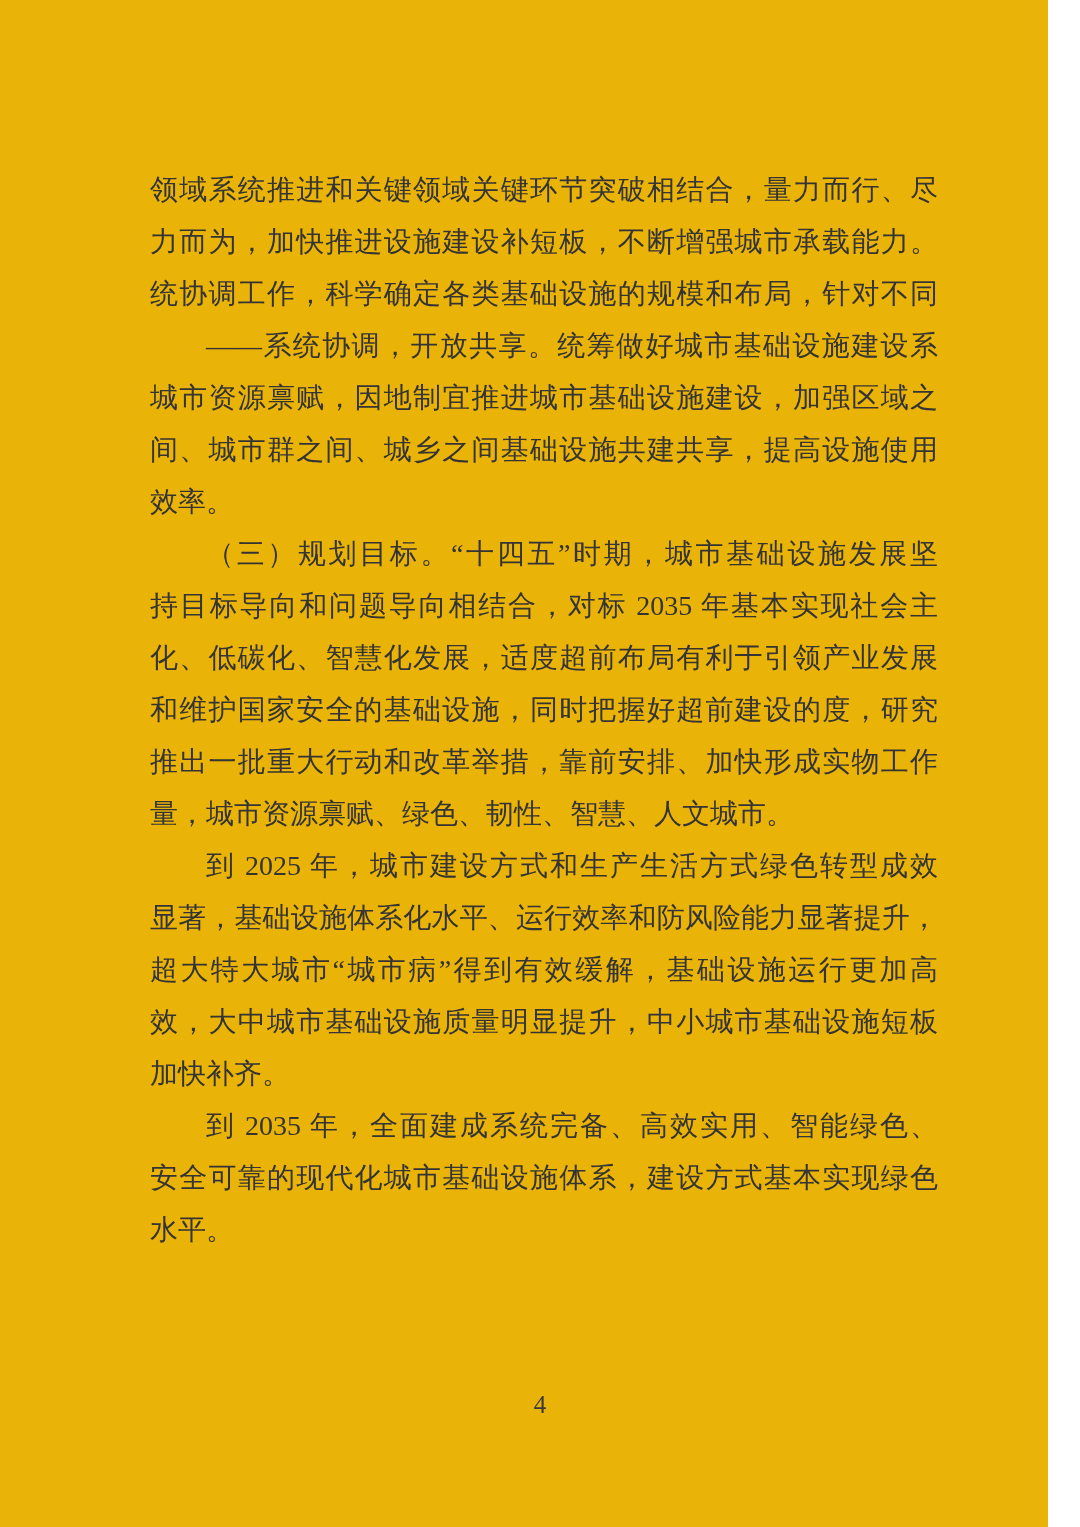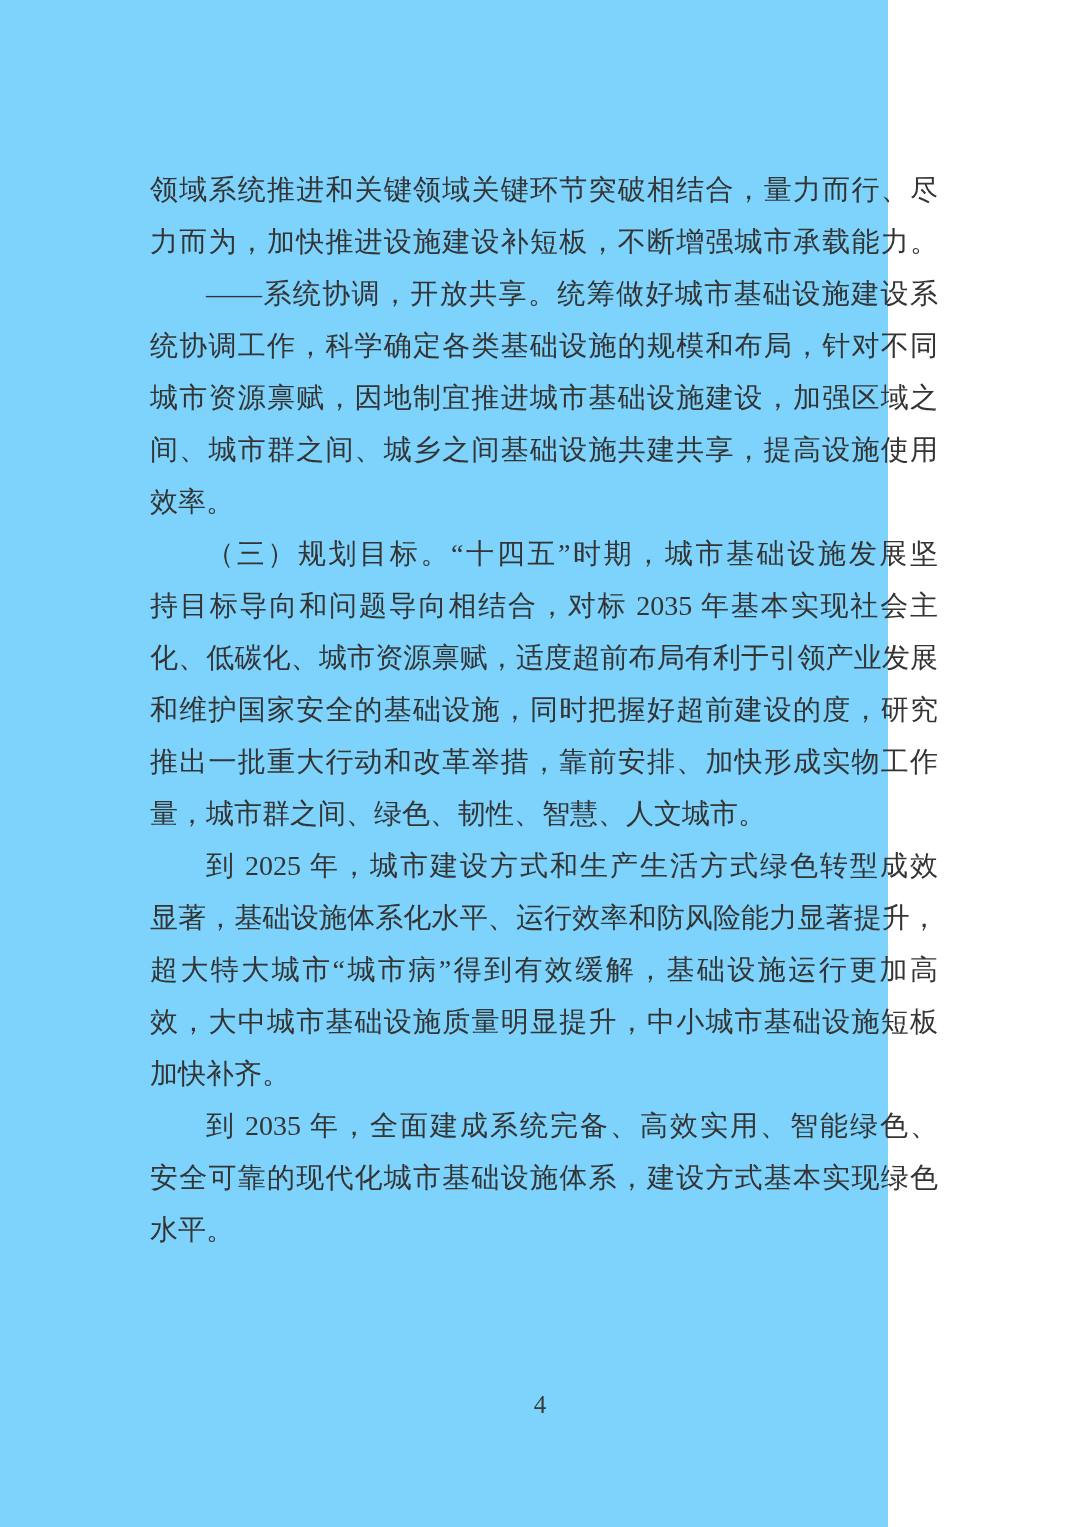--- a/index.html
+++ b/index.html
@@ -9,23 +9,23 @@
   }
   body {
     width: 1080px;
     height: 1527px;
     font-family: "Liberation Serif", "DejaVu Serif", serif;
     color: #343434;
     overflow: hidden;
   }
   .page {
     position: relative;
-    width: 888px;
+    width: 1048px;
     height: 1527px;
-    background: #7dd3fc;
+    background: #eab308;
   }
   .text-block {
     position: absolute;
     left: 150px;
     top: 164px;
     width: 788px;
     font-size: 28px;
     line-height: 52px;
     text-align: justify;
   }
@@ -59,31 +59,31 @@
     color: #3a3a3a;
   }
 </style>
 </head>
 <body>
 
 <div class="page">
   <div class="text-block">
       <div class="line full"><span class="run">领域系统推进和关键领域关键环节突破相结合，量力而行、尽</span></div>
       <div class="line full"><span class="run">力而为，加快推进设施建设补短板，不断增强城市承载能力。</span></div>
+      <div class="line full"><span class="run">统协调工作，科学确定各类基础设施的规模和布局，针对不同</span></div>
       <div class="line full indent"><span class="run-kai">——系统协调，开放共享。</span><span class="run">统筹做好城市基础设施建设系</span></div>
-      <div class="line full"><span class="run">统协调工作，科学确定各类基础设施的规模和布局，针对不同</span></div>
       <div class="line full"><span class="run">城市资源禀赋，因地制宜推进城市基础设施建设，加强区域之</span></div>
       <div class="line full"><span class="run">间、城市群之间、城乡之间基础设施共建共享，提高设施使用</span></div>
       <div class="line"><span class="run">效率。</span></div>
       <div class="line full indent"><span class="run-bold">（三）规划目标。</span><span class="run">“十四五”时期，城市基础设施发展坚</span></div>
       <div class="line full"><span class="run">持目标导向和问题导向相结合，对标 2035 年基本实现社会主</span></div>
-      <div class="line full"><span class="run">化、低碳化、城市资源禀赋，适度超前布局有利于引领产业发展</span></div>
+      <div class="line full"><span class="run">化、低碳化、智慧化发展，适度超前布局有利于引领产业发展</span></div>
       <div class="line full"><span class="run">和维护国家安全的基础设施，同时把握好超前建设的度，研究</span></div>
       <div class="line full"><span class="run">推出一批重大行动和改革举措，靠前安排、加快形成实物工作</span></div>
-      <div class="line"><span class="run">量，城市群之间、绿色、韧性、智慧、人文城市。</span></div>
+      <div class="line"><span class="run">量，城市资源禀赋、绿色、韧性、智慧、人文城市。</span></div>
       <div class="line full indent"><span class="run">到 2025 年，城市建设方式和生产生活方式绿色转型成效</span></div>
       <div class="line full"><span class="run">显著，基础设施体系化水平、运行效率和防风险能力显著提升，</span></div>
       <div class="line full"><span class="run">超大特大城市“城市病”得到有效缓解，基础设施运行更加高</span></div>
       <div class="line full"><span class="run">效，大中城市基础设施质量明显提升，中小城市基础设施短板</span></div>
       <div class="line"><span class="run">加快补齐。</span></div>
       <div class="line full indent"><span class="run">到 2035 年，全面建成系统完备、高效实用、智能绿色、</span></div>
       <div class="line full"><span class="run">安全可靠的现代化城市基础设施体系，建设方式基本实现绿色</span></div>
       <div class="line"><span class="run">水平。</span></div>
     </div>
   <div class="page-number">4</div>

